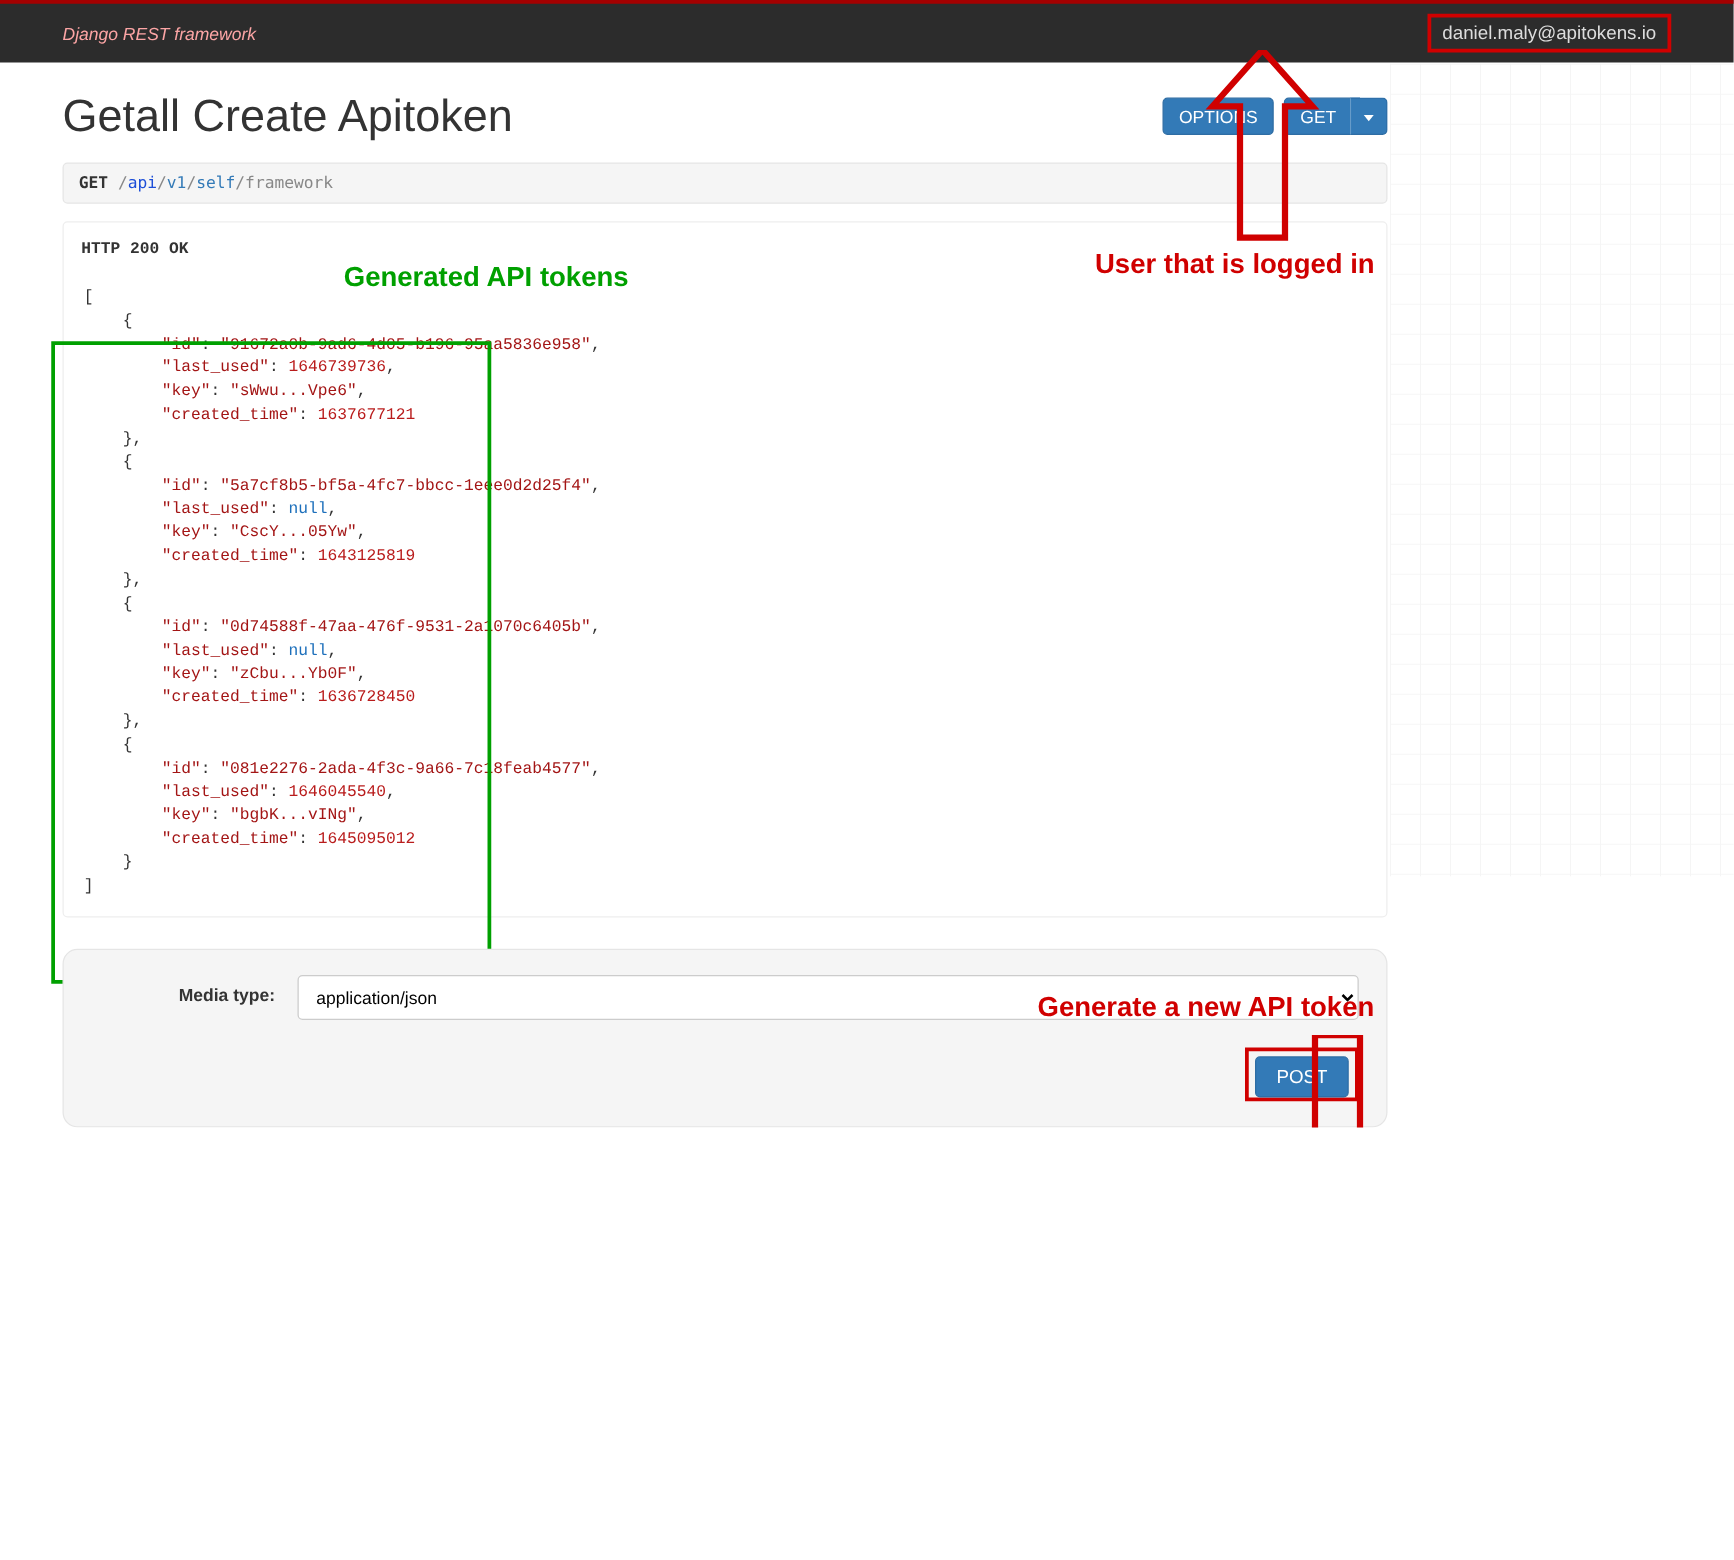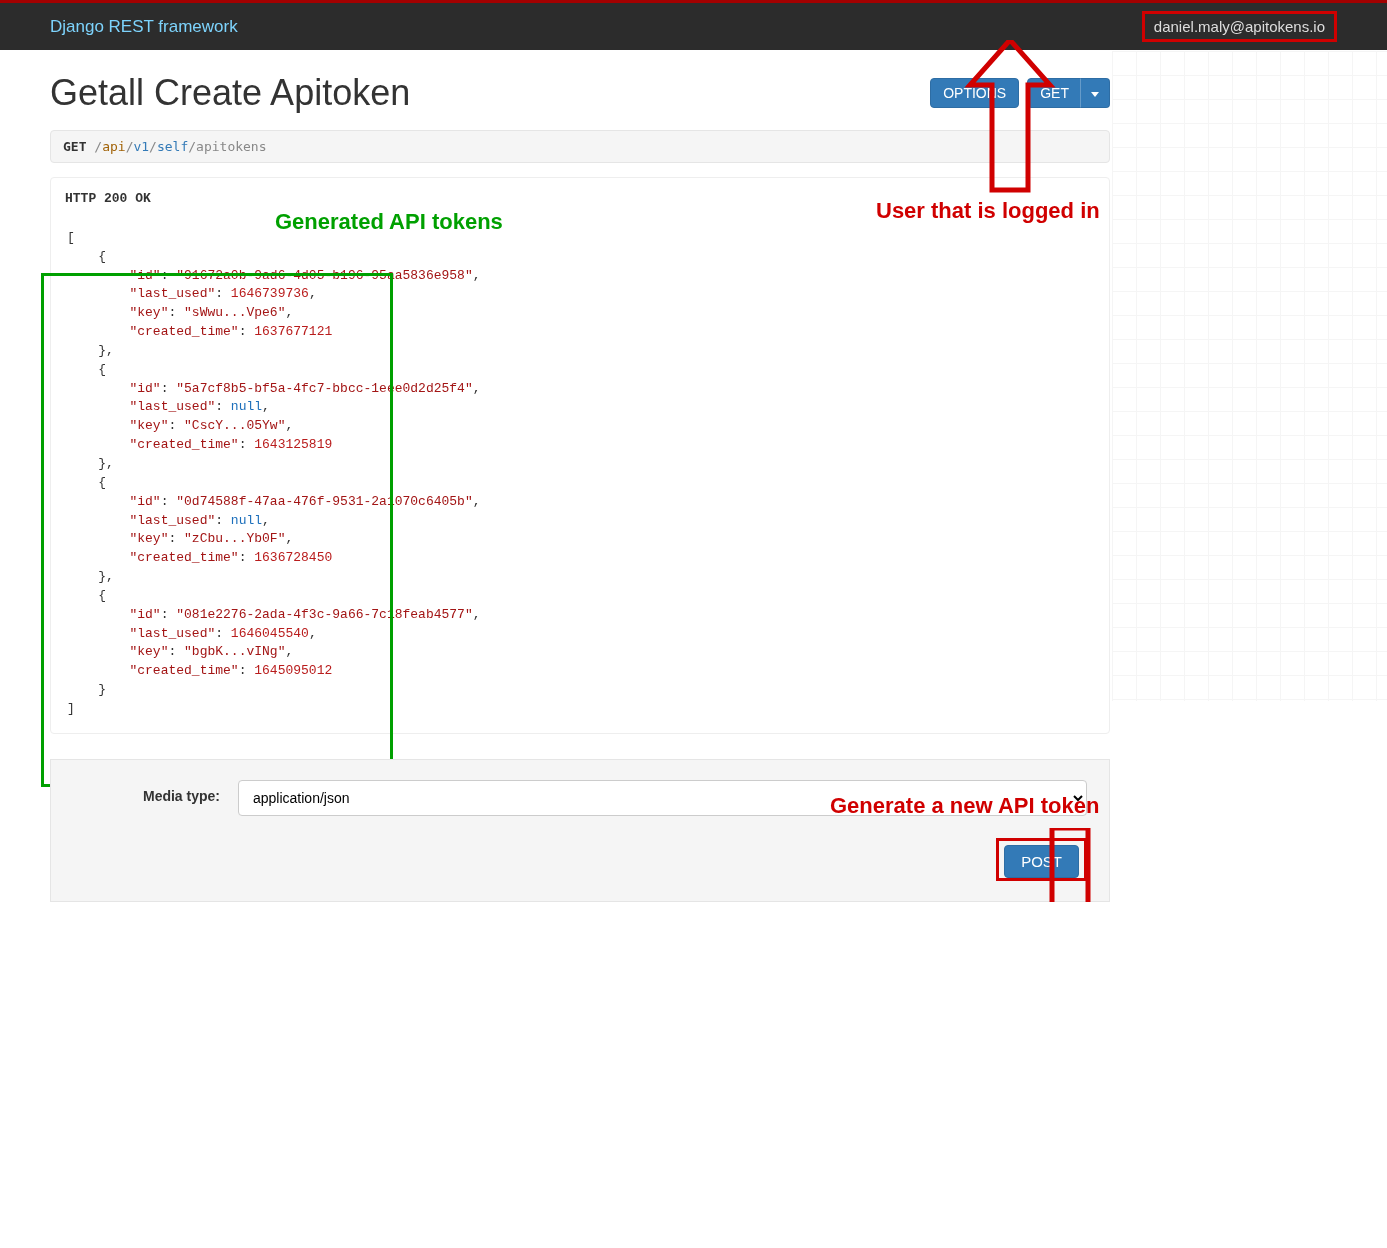--- a/index.html
+++ b/index.html
@@ -15,22 +15,23 @@
   .topbar {
     background: #2c2c2c;
     border-top: 3px solid #a30000;
     height: 50px;
     display: flex;
     align-items: center;
     justify-content: space-between;
     padding: 0 50px 0 50px;
   }
   .brand {
-    color: #7dd3fc;
-    font-size: 17px;
+    color: #fca5a5;
+    font-size: 14px;
+    font-style: italic;
   }
   .user-box {
     color: #ddd;
     font-size: 15px;
     border: 3px solid #d00000;
     padding: 4px 9px;
   }
   .container {
     width: 1060px;
     margin: 0 0 0 50px;
@@ -115,21 +116,21 @@
   .j-num { color: #b91c1c; }
   .j-null { color: #1c6fbb; }
   .j-punc { color: #333; }
   .green-box {
     position: absolute;
     border: 3px solid #00a000;
   }
   .form-panel {
     background: #f5f5f5;
     border: 1px solid #e5e5e5;
-    border-radius: 0;
+    border-radius: 12px;
     padding: 20px 22px 20px 22px;
     margin-top: 25px;
     position: relative;
   }
   .form-row {
     display: flex;
     align-items: flex-start;
     margin-bottom: 22px;
   }
   .form-label {
@@ -217,21 +218,21 @@
         <button class="btn get-main">GET</button>
         <button class="btn small-caret">
           <span class="caret-down"></span>
         </button>
       </div>
     </div>
   </div>
 
   <div class="req-bar">
     <span class="method">GET</span>
-    <span id="req-path"> <span style="color:#888">/</span><span style="color:#a16207">api</span><span style="color:#888">/</span><span style="color:#337ab7">v1</span><span style="color:#888">/</span><span style="color:#337ab7">self</span><span style="color:#888">/</span><span style="color:#888">apitokens</span></span>
+    <span id="req-path"> <span style="color:#888">/</span><span style="color:#1d4ed8">api</span><span style="color:#888">/</span><span style="color:#337ab7">v1</span><span style="color:#888">/</span><span style="color:#337ab7">self</span><span style="color:#888">/</span><span style="color:#888">framework</span></span>
   </div>
 
   <div class="resp-block">
     <div>
       <span class="hdr-key">HTTP 200 OK</span>
     </div>
     <div class="json-body" id="json-body"><span class="j-punc">[</span>
     <span class="j-punc">{</span>
         <span class="j-key">"id"</span><span class="j-punc">: </span><span class="j-str">"91672a0b-9ad6-4d05-b196-95aa5836e958"</span><span class="j-punc">,</span>
         <span class="j-key">"last_used"</span><span class="j-punc">: </span><span class="j-num">1646739736</span><span class="j-punc">,</span>

